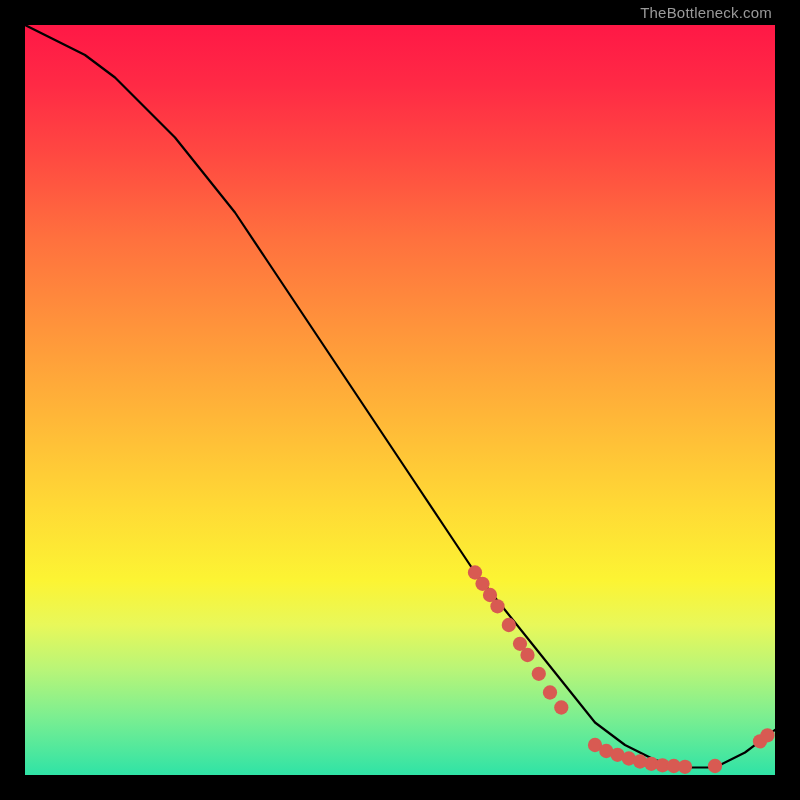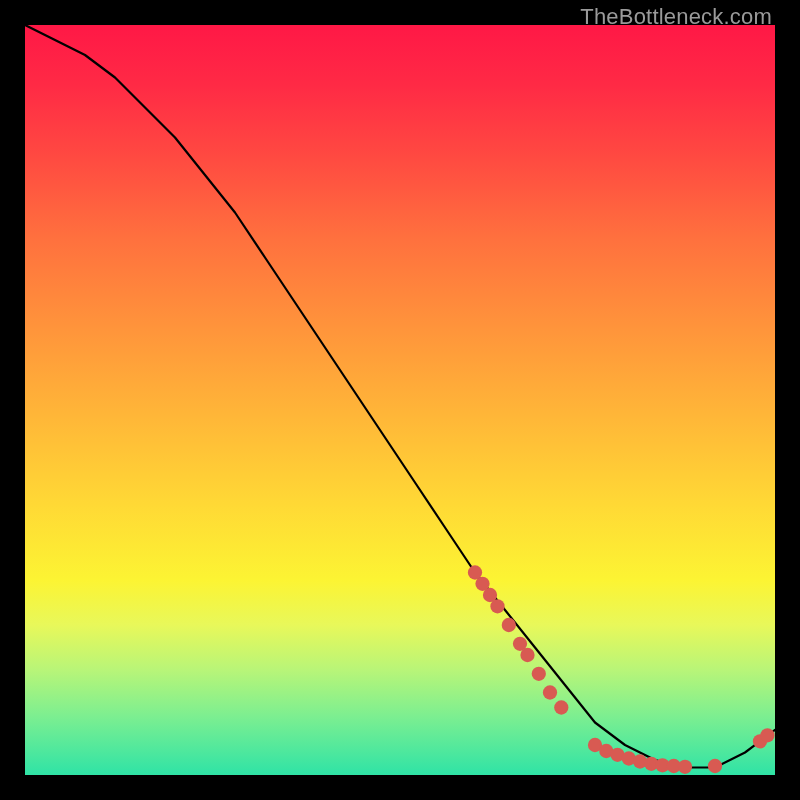--- a/index.html
+++ b/index.html
@@ -37,21 +37,21 @@
       #b8f578 86%,
       #7eef90 92%,
       #2fe3a6 100%
     );
   }
   .watermark {
     position: absolute;
     top: 4px;
     right: 28px;
     color: #9a9a9a;
-    font-size: 22px;
+    font-size: 15px;
     font-weight: 500;
     letter-spacing: 0.2px;
   }
   svg.overlay {
     position: absolute;
     left: 0;
     top: 0;
     width: 750px;
     height: 750px;
   }

